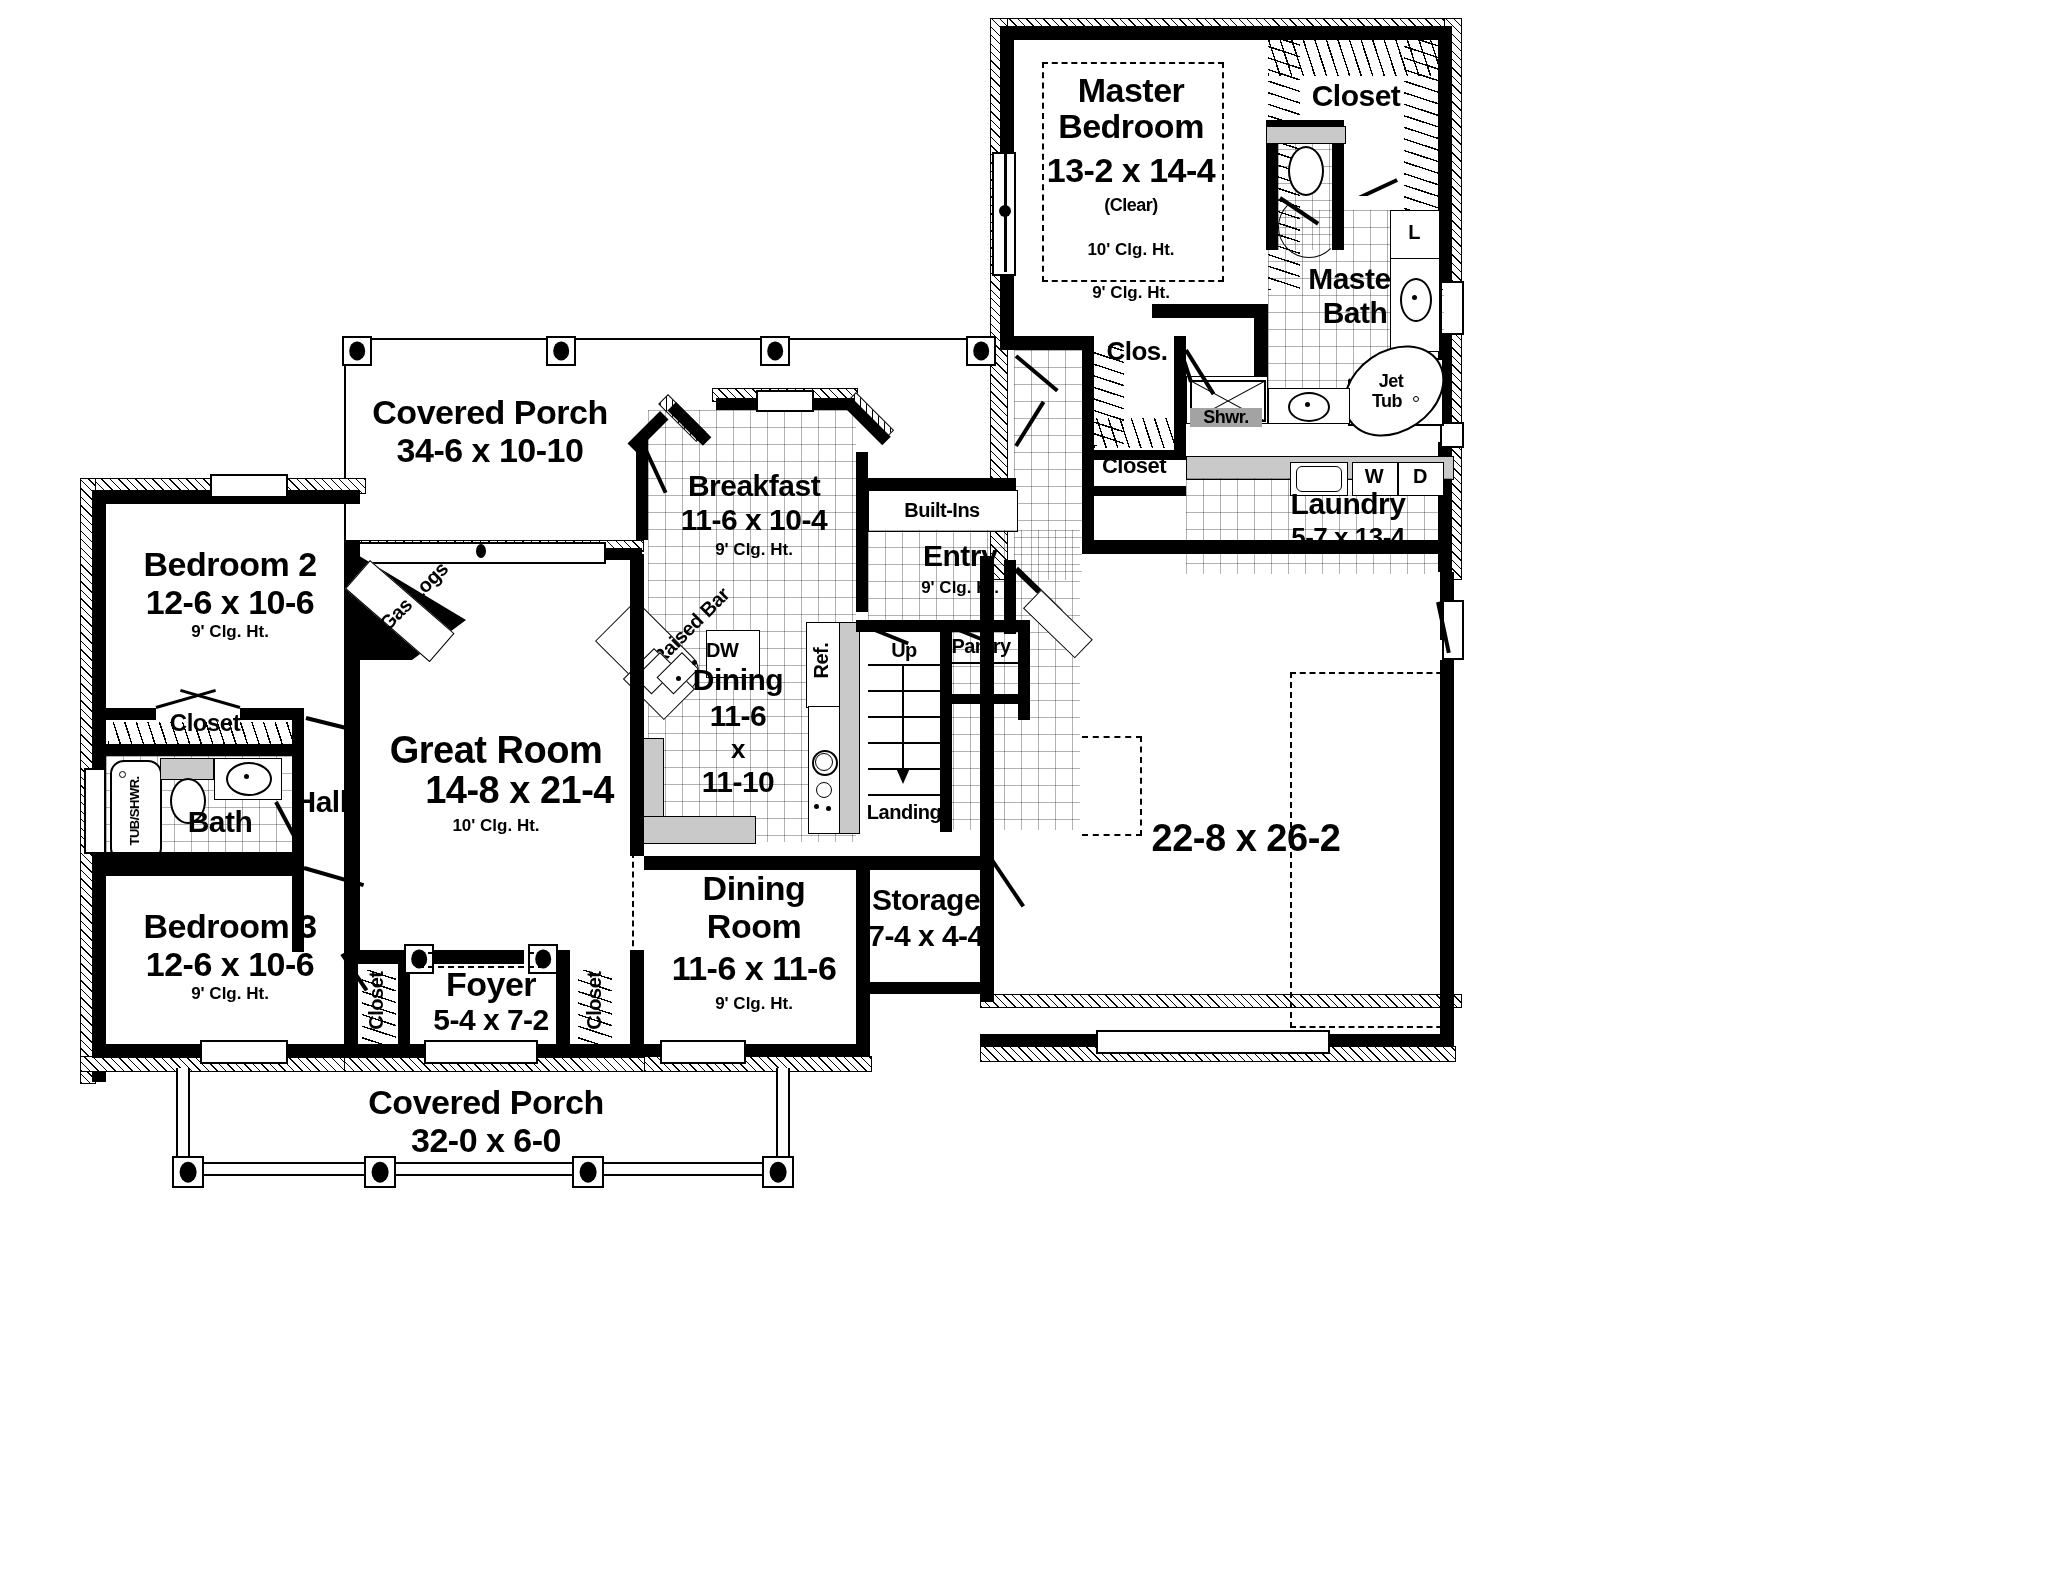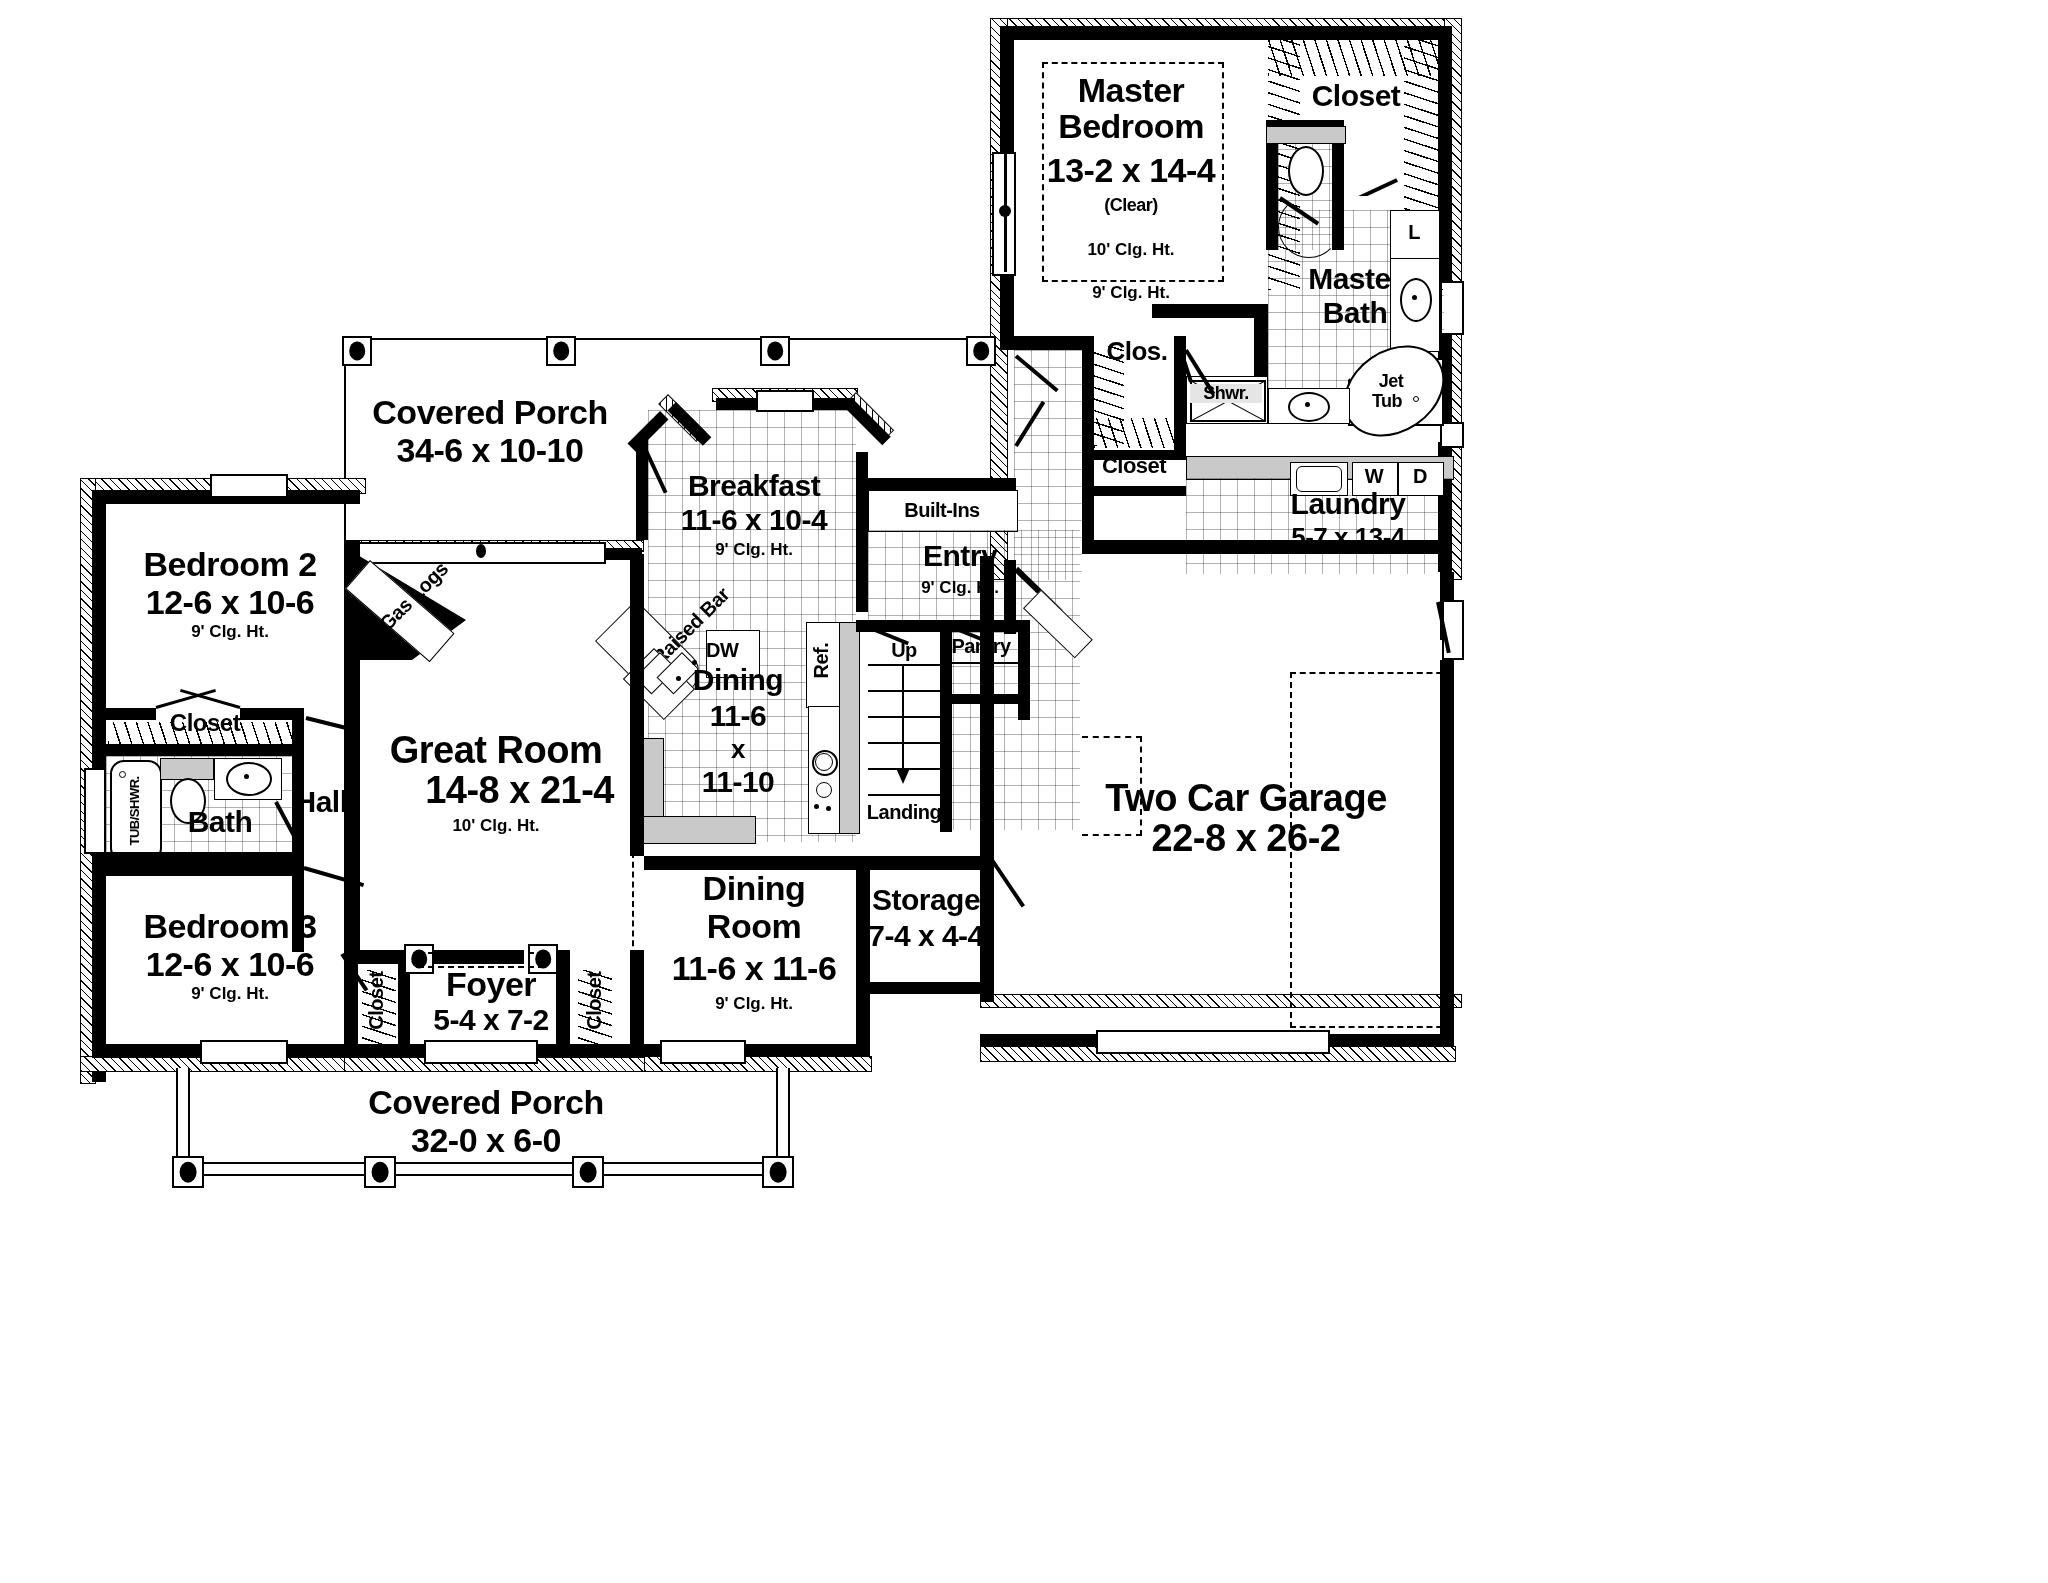--- a/index.html
+++ b/index.html
@@ -136,21 +136,21 @@
   <div class="dot" style="left:1412px;top:295px;width:5px;height:5px;"></div>
 
   <div class="white" style="left:1348px;top:358px;width:92px;height:64px;border:2px solid #000;clip-path:polygon(22px 0,100% 0,100% 100%,0 100%,0 22px);"></div>
   <div class="oval" style="left:1340px;top:350px;width:104px;height:78px;transform:rotate(-34deg);"></div>
   <div class="lbl t18" style="left:1356px;top:372px;width:70px;">Jet</div>
   <div class="lbl t18" style="left:1352px;top:392px;width:70px;">Tub</div>
   <div class="dot" style="left:1413px;top:396px;width:4px;height:4px;border:1px solid #000;background:#fff;"></div>
 
   <div class="outline1" style="left:1186px;top:376px;width:80px;height:46px;"></div>
   <div class="xbox" style="left:1190px;top:380px;width:72px;height:38px;border-width:2px;"></div>
-  <div class="lbl t18" style="left:1190px;top:384px;width:72px;background:#e5e5e5;">Shwr.</div>
+  <div class="lbl t18" style="left:1190px;top:408px;width:72px;background:#a3a3a3;">Shwr.</div>
   <div class="outline1" style="left:1268px;top:388px;width:80px;height:34px;"></div>
   <div class="oval" style="left:1288px;top:392px;width:38px;height:26px;"></div>
   <div class="dot" style="left:1305px;top:402px;width:5px;height:5px;"></div>
 
   <div class="wall" style="left:1082px;top:336px;width:12px;height:118px;"></div>
   <div class="wall" style="left:1174px;top:336px;width:12px;height:118px;"></div>
   <div class="rodv" style="left:1094px;top:346px;width:30px;height:100px;"></div>
   <div class="rod" style="left:1094px;top:418px;width:80px;height:30px;"></div>
   <div class="lbl t26" style="left:1094px;top:338px;width:86px;">Clos.</div>
   <div class="leaf" style="left:1178px;top:340px;width:42px;height:4px;transform:rotate(72deg);transform-origin:left center;"></div>
@@ -408,21 +408,20 @@
   <div class="hatch" style="left:1440px;top:572px;width:14px;height:476px;background:none;border:none;"></div>
   <div class="wall" style="left:980px;top:1034px;width:474px;height:14px;"></div>
   <div class="hatch" style="left:980px;top:1046px;width:474px;height:14px;"></div>
   <div class="winmark" style="left:1096px;top:1030px;width:230px;height:20px;"></div>
   <div class="winmarkv" style="left:1442px;top:600px;width:18px;height:56px;"></div>
   <div class="leaf" style="left:1438px;top:600px;width:52px;height:4px;transform:rotate(78deg);transform-origin:left center;"></div>
 
   <div class="dashthin" style="left:1290px;top:672px;width:160px;height:352px;border-width:2px 0 2px 2px;border-style:dashed;"></div>
   <div class="dashthin" style="left:1082px;top:736px;width:58px;height:96px;border-width:2px 2px 2px 0;border-style:dashed;"></div>
 
-  <div class="lbl t38" style="left:1066px;top:778px;width:360px;">Two Car Garage</div>
   <div class="lbl t38" style="left:1066px;top:818px;width:360px;">22-8 x 26-2</div>
 
   <div class="railv" style="left:176px;top:1068px;width:10px;height:104px;"></div>
   <div class="railv" style="left:776px;top:1068px;width:10px;height:104px;"></div>
   <div class="rail" style="left:180px;top:1162px;width:604px;height:10px;"></div>
 
   <div class="post" style="left:172px;top:1156px;width:28px;height:28px;">
       <i></i>
     </div>
   <div class="post" style="left:364px;top:1156px;width:28px;height:28px;">

